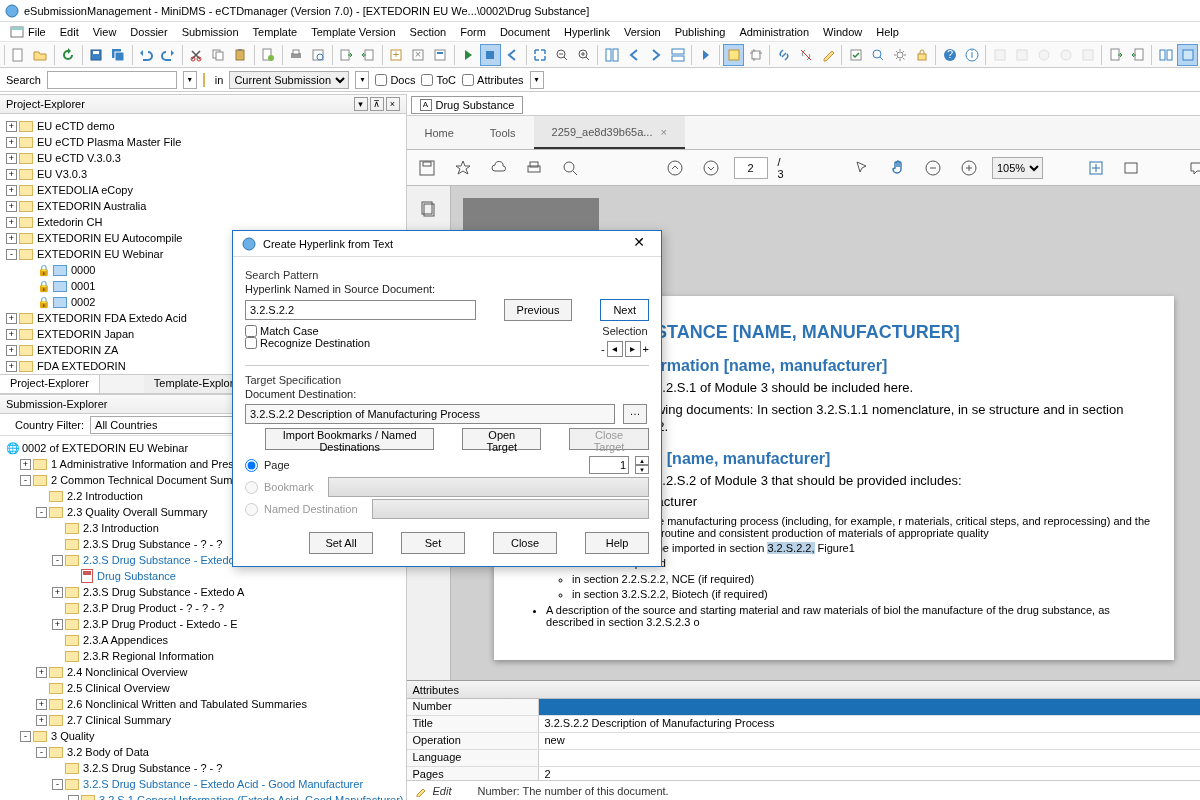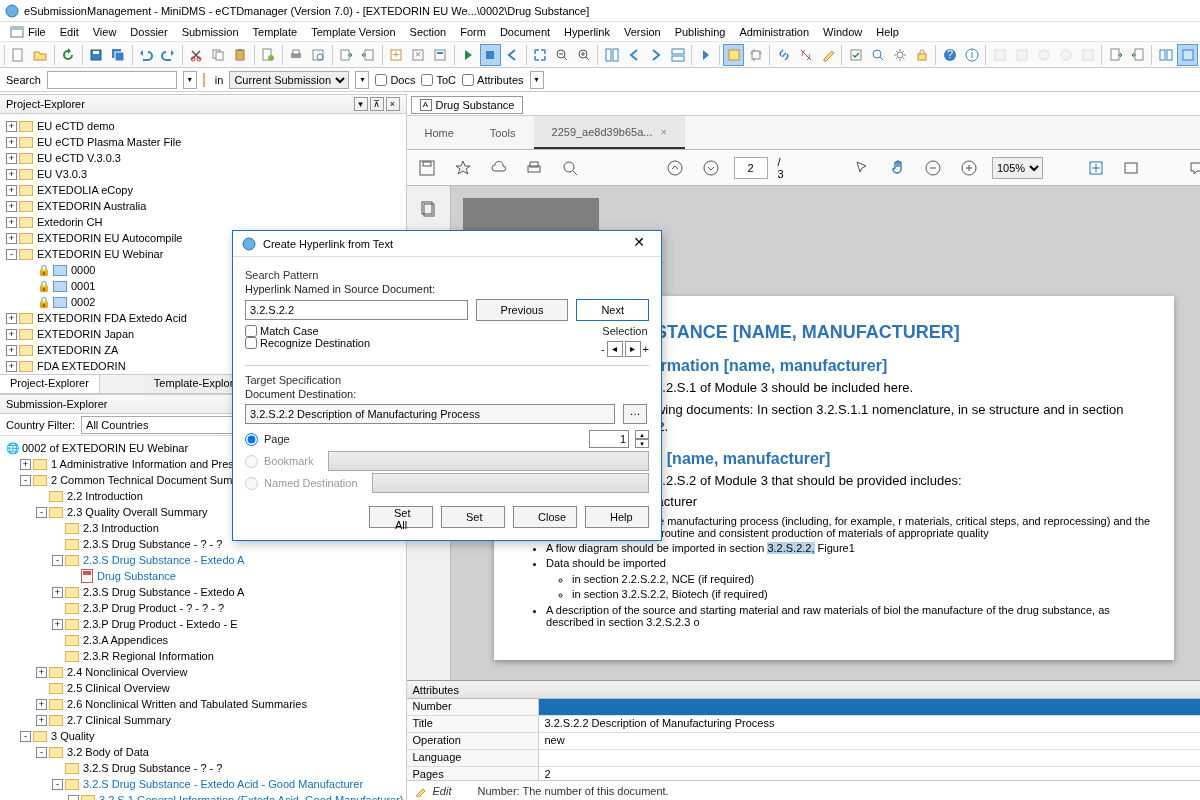--- a/index.html
+++ b/index.html
@@ -26,21 +26,21 @@
 .tree-row { display:flex; align-items:center; height:16px; white-space:nowrap; cursor:default;}
 .sq { width:11px; height:11px; border:1px solid #888; font-size:9px; line-height:9px; text-align:center; margin-right:2px; background:#fff; cursor:pointer;}
 .fldr { width:14px; height:11px; background:#ffe9a8; border:1px solid #d6b656; margin-right:4px; position:relative;}
 .fldr.blue { background:#b9d9f4; border-color:#5b9bd5;}
 .doc-icon { width:12px; height:14px; background:#fff; border:1px solid #c55; margin-right:4px; position:relative;}
 .doc-icon::after{content:"";position:absolute;top:1px;left:1px;right:1px;height:4px;background:#c55;}
 .indent { display:inline-block; }
 .tabsrow { height:20px; border-top:1px solid #ccc; border-bottom:1px solid #ccc; display:flex; background:#f3f3f3;}
 .tab { padding:2px 10px; border-right:1px solid #ccc; background:#fff; cursor:pointer;}
 .tab.inactive { background:#eee;margin-left:44px;}
-.country-row { height:22px; display:flex; align-items:center; gap:6px; padding:2px 6px; border-bottom:1px solid #ddd;}
+.country-row { height:22px; display:flex; align-items:center; gap:6px; padding:2px 15px; border-bottom:1px solid #ddd;}
 .subtree { flex:1; overflow:auto;}
 .subtree .link { color:#1a6fb5; }
 .rightcol { flex:1; display:flex; flex-direction:column; background:#fff;}
 .doc-tab-row { height:22px; border-bottom:1px solid #ccc; display:flex; align-items:center; padding:0 4px;}
 .doc-tab { border:1px solid #999; padding:2px 8px; background:#fff; display:flex; align-items:center; gap:4px;}
 .pdfbar { height:34px; background:#f6f6f6; border-bottom:1px solid #bbb; display:flex; align-items:center;}
 .pdftab { height:100%; padding:0 18px; display:flex; align-items:center; color:#555; cursor:pointer;}
 .pdftab.active { background:#e8e8e8; border-bottom:2px solid #333;}
 .pdftab .x { margin-left:8px; color:#888;}
 .pdftools { height:36px; background:#fafafa; border-bottom:1px solid #bbb; display:flex; align-items:center; padding:0 8px; gap:10px;}
@@ -66,21 +66,21 @@
 .attr-v { flex:1; padding:1px 6px;}
 .attr-foot { height:20px; border-top:1px solid #ccc; padding:2px 8px; font-size:11px; color:#333; display:flex; align-items:center; gap:6px;}
 
 .dialog { position:absolute; left:232px; top:230px; width:430px; background:#fff; border:1px solid #1e6fbf; box-shadow:2px 3px 10px rgba(0,0,0,.25); z-index:50;}
 .dlg-title { height:26px; background:#fff; border-bottom:1px solid #ddd; display:flex; align-items:center; justify-content:space-between; padding:0 8px;}
 .dlg-close { width:28px; height:20px; text-align:center; cursor:pointer; font-size:14px;}
 .dlg-body { padding:8px 12px 12px 12px;}
 .grp-head { font-size:11px; color:#333; margin:4px 0 2px 0;}
 .lbl { font-size:11px; color:#222; }
 .txt { width:260px; height:20px; border:1px solid #888; padding:0 4px;}
-.btn { height:22px; border:1px solid #888; background:#f4f4f4; padding:0 24px; cursor:pointer;}
+.btn { height:22px; border:1px solid #888; background:#f4f4f4; padding:0 12px; cursor:pointer;margin-left:20px;}
 .btn.primary { border:1px solid #1e6fbf; background:#fff;}
 .btn:disabled { color:#999; background:#f0f0f0;}
 .row { display:flex; align-items:center; gap:8px; margin:4px 0;}
 .split { display:flex; justify-content:space-between; align-items:flex-start;}
 .sel-box { display:flex; align-items:center; gap:2px;}
 .sel-box .sb { width:16px; height:16px; border:1px solid #888; text-align:center; line-height:14px; cursor:pointer; font-size:10px;}
 .dest { width:370px; height:20px; border:1px solid #888; background:#f7f7f7; padding:0 4px; display:flex; align-items:center;}
 .dotbtn { width:24px; height:20px; border:1px solid #888; background:#f4f4f4; text-align:center; cursor:pointer;}
 .radio-row { display:flex; align-items:center; gap:6px; height:22px;}
 .radio-row input[type=radio]{margin:0;}
@@ -942,20 +942,25 @@
     <div style="height:1px;background:#ccc;margin:8px 0"></div>
 
     <div class="grp-head">Target Specification</div>
     <div class="lbl">Document Destination:</div>
     <div class="row">
       <div class="dest">
           <span>3.2.S.2.2 Description of Manufacturing Process</span>
         </div>
       <div class="dotbtn">…</div>
     </div>
+    <div class="row">
+      <button class="btn" style="width:190px">Import Bookmarks / Named Destinations</button>
+      <button class="btn">Open Target</button>
+      <button class="btn" disabled="">Close Target</button>
+    </div>
 
     <div class="radio-row">
       <input type="radio" name="tgt" checked="" style="">
       <span class="lbl">Page</span>
       <div style="flex:1"></div>
       <input class="numbox" value="1" style="">
       <div class="spin">
           <div>▴</div>
           <div>▾</div>
         </div>

